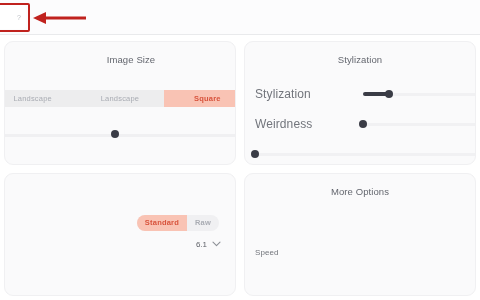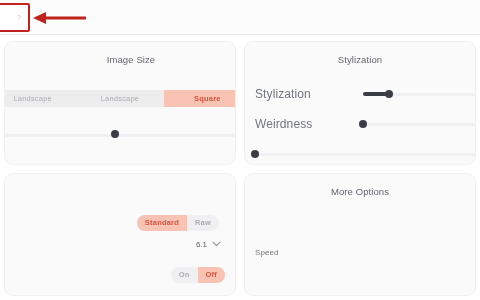--- a/index.html
+++ b/index.html
@@ -198,30 +198,20 @@
         </div>
       </div>
 
       <div class="version-row" style="left:0;right:14px;top:66px;">
         <span class="version-value">6.1</span>
         <svg class="chev" width="9" height="6" viewBox="0 0 9 6">
           <path d="M1 1.2 L4.5 4.6 L8 1.2" fill="none" stroke="#8d9097" stroke-width="1.1" stroke-linecap="round" stroke-linejoin="round"></path>
         </svg>
       </div>
 
-      <div class="pill-row" style="left:0;right:10px;top:93px;">
-        <div class="pill-group">
-          <div class="pill">
-            <span>On</span>
-          </div>
-          <div class="pill active">
-            <span>Off</span>
-          </div>
-        </div>
-      </div>
     </div>
 
     <div class="panel">
       <div class="panel-title">More Options</div>
 
       <div class="speed-label" style="top:74px;">Speed</div>
     </div>
 
   </div>
 </div>

